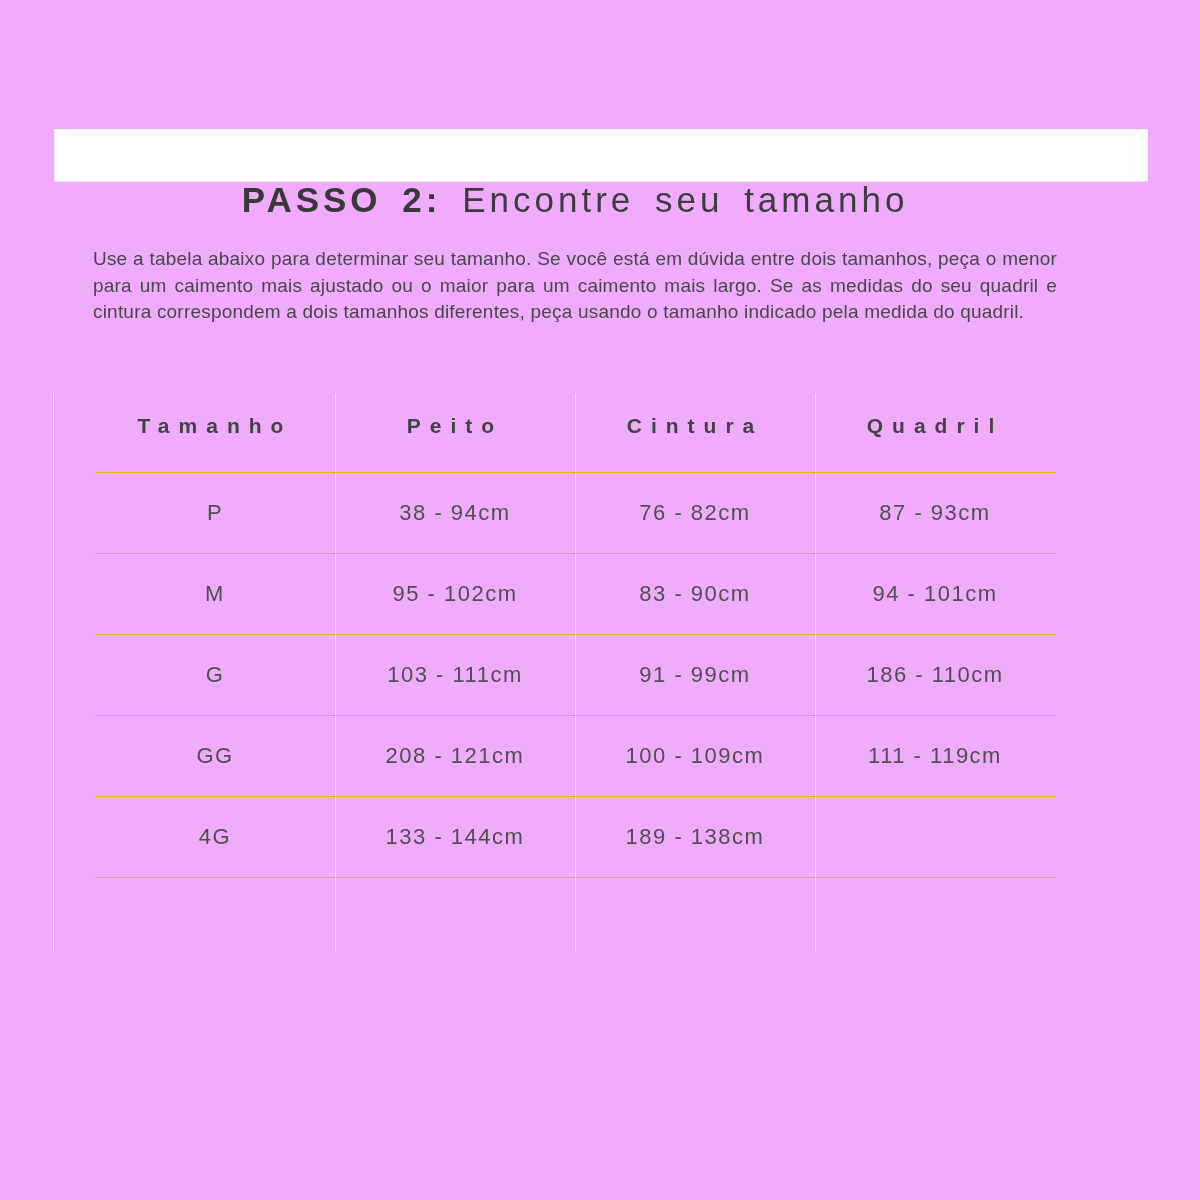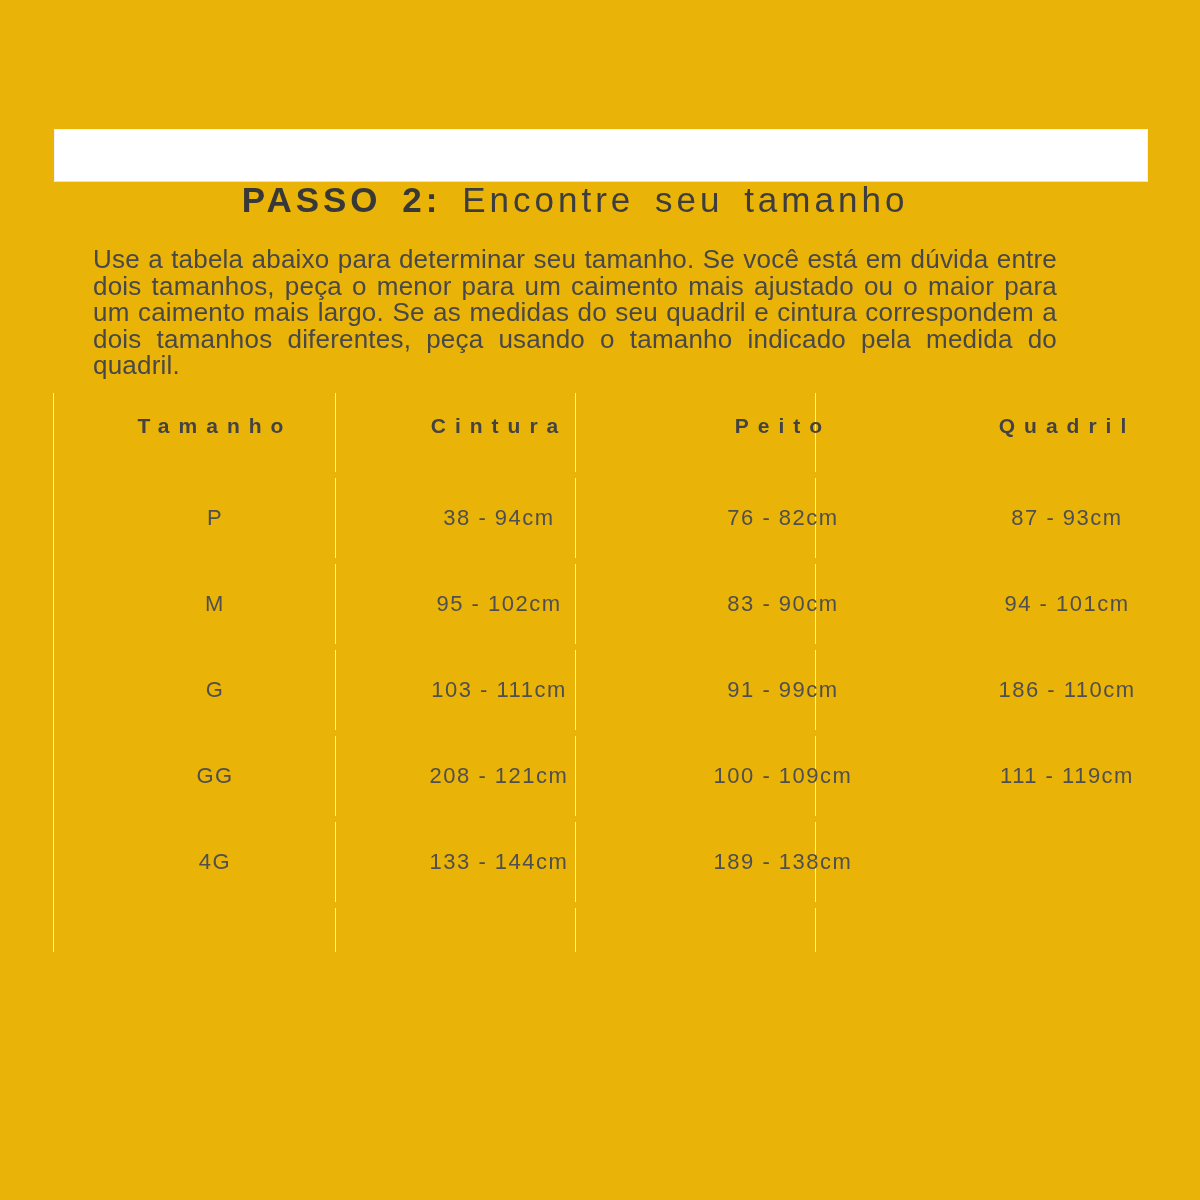--- a/index.html
+++ b/index.html
@@ -4,21 +4,21 @@
 <style>
   html, body {
     margin: 0;
     padding: 0;
     background: #ffffff;
   }
   .page {
     position: relative;
     width: 1200px;
     height: 1200px;
-    background: #eab308;
+    background: #f0abfc;
     overflow: hidden;
     font-family: "Liberation Sans", sans-serif;
     color: #4a4a4a;
   }
 
   
   .top-box {
     position: absolute;
     left: 54px;
     top: 129px;
@@ -49,42 +49,41 @@
     color: #383838;
   }
 
   
   .intro {
     position: absolute;
     top: 246px;
     left: 93px;
     width: 964px;
     margin: 0;
-    font-size: 26px;
+    font-size: 19px;
     line-height: 26.5px;
     letter-spacing: 0.2px;
     text-align: justify;
     color: #484848;
   }
 
   
   .size-table {
     position: absolute;
     top: 393px;
     left: 95px;
     width: 960px;
   }
   .t-row {
     display: grid;
     grid-template-columns: repeat(4, 240px);
     height: 80px;
     align-items: center;
     text-align: center;
-    border-bottom: 6px solid #eab308;
-    gap: 44px;
+    border-bottom: 1px solid #eab308;
   }
   .t-row.head {
     height: 79px;
   }
   .t-row.head .cell {
     font-weight: 700;
     font-size: 21px;
     letter-spacing: 9px;
     color: #434343;
     padding-bottom: 14px;
@@ -121,22 +120,22 @@
 
   <div class="v-line l0"></div>
   <div class="v-line l1"></div>
   <div class="v-line l2"></div>
   <div class="v-line l3"></div>
 
   <div class="size-table">
 
     <div class="t-row head">
       <div class="cell">Tamanho</div>
+      <div class="cell">Peito</div>
       <div class="cell">Cintura</div>
-      <div class="cell">Peito</div>
       <div class="cell">Quadril</div>
     </div>
 
     <div class="t-row">
       <div class="cell">P</div>
       <div class="cell">38 - 94cm</div>
       <div class="cell">76 - 82cm</div>
       <div class="cell">87 - 93cm</div>
     </div>
 

